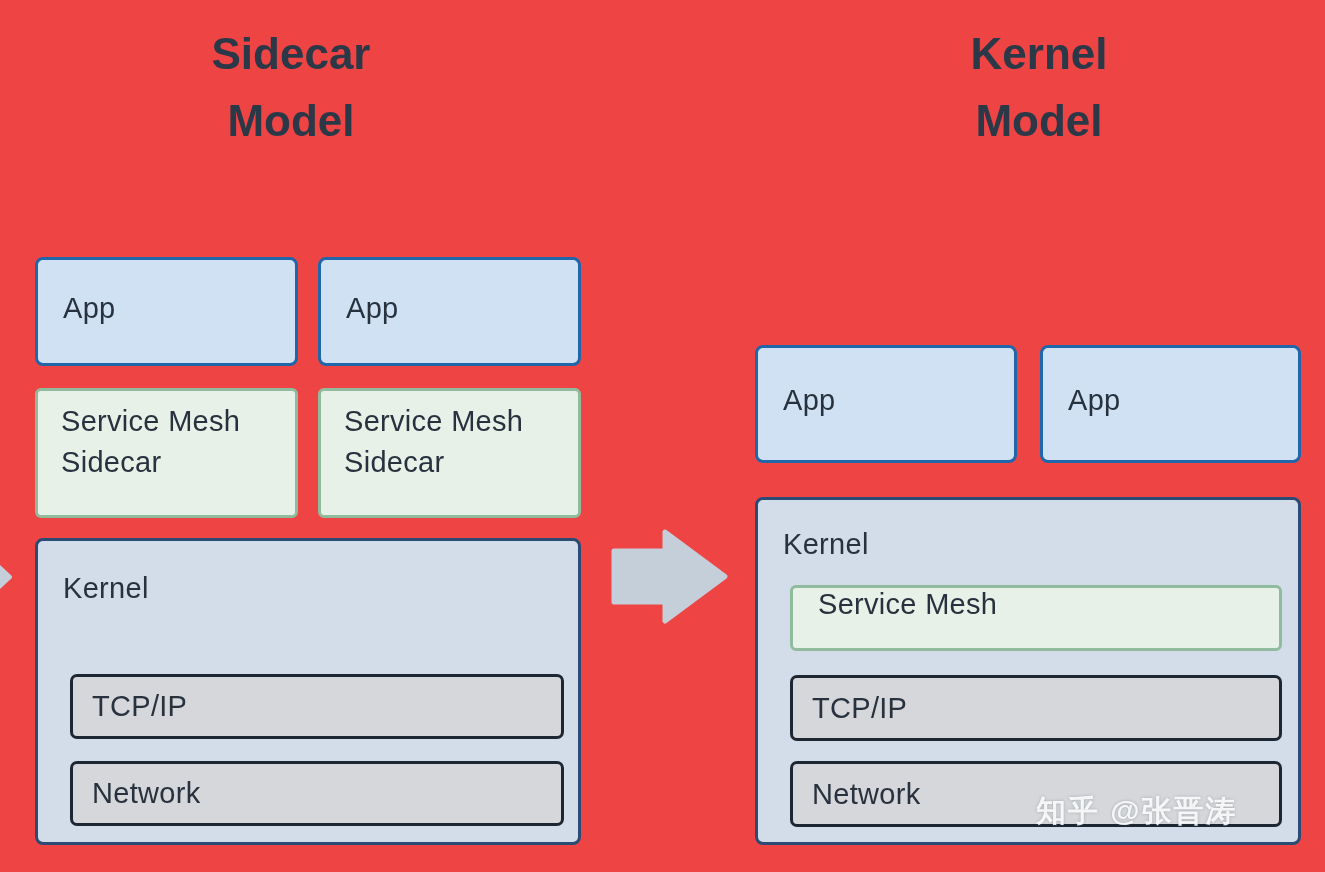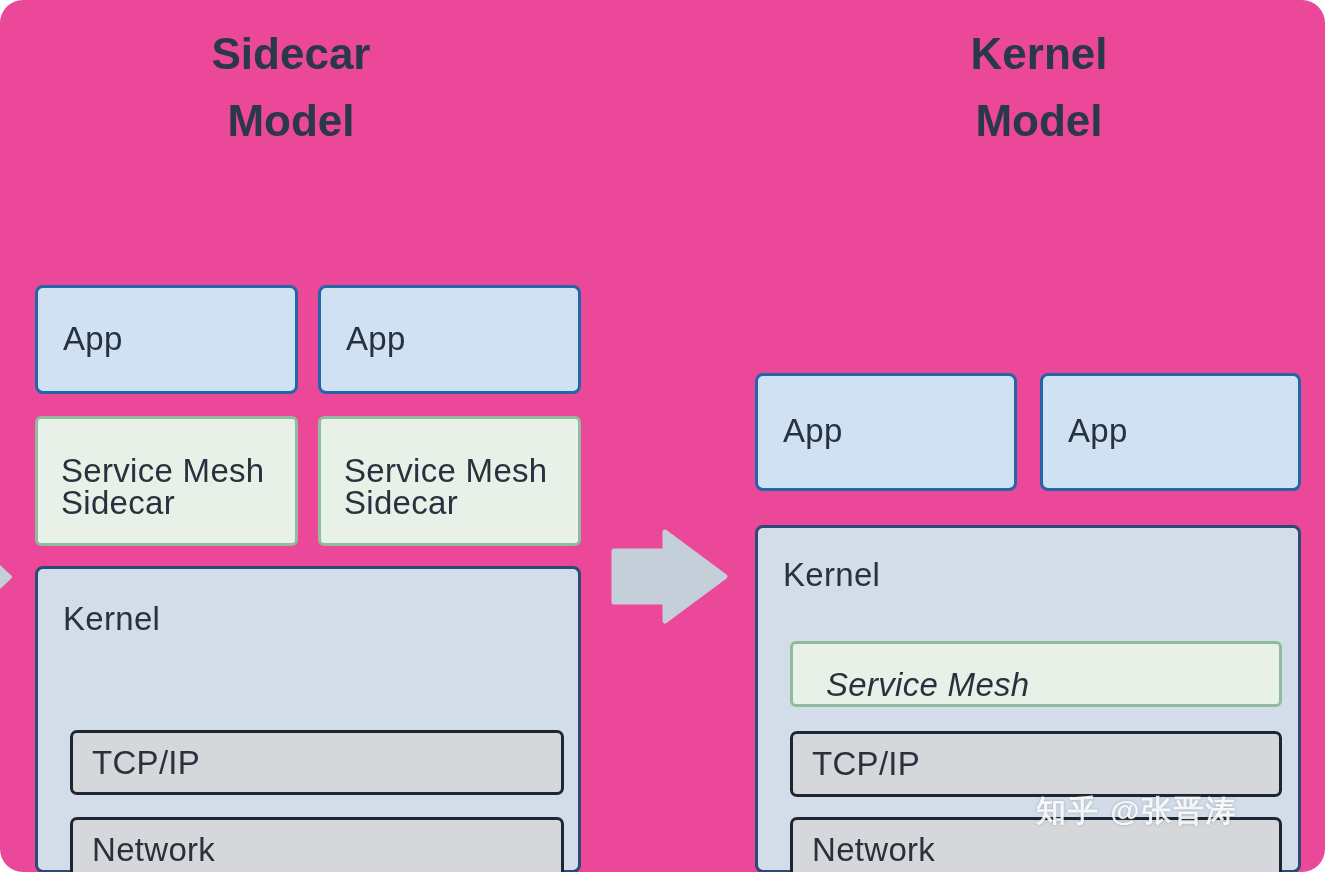--- a/index.html
+++ b/index.html
@@ -5,45 +5,43 @@
   html, body {
     margin: 0;
     padding: 0;
     background: #fdfdfd;
   }
   .canvas {
     position: relative;
     width: 1325px;
     height: 872px;
     overflow: hidden;
-    background: #ec4899;
+    background: #ef4444;
     font-family: "Liberation Sans", sans-serif;
     color: var(--label-text, #28323e);
-    border-radius: 23px;
   }
   .title {
     position: absolute;
     width: 340px;
     top: 20px;
     text-align: center;
     font-size: 44px;
     font-weight: 700;
     line-height: 67px;
     color: var(--title-text, #2b3847);
   }
   .title-left  { left: 121px; }
   .title-right { left: 869px; }
   .box {
     position: absolute;
     box-sizing: border-box;
     border-radius: 8px;
-    font-size: 33px;
+    font-size: 29px;
     font-weight: 500;
     letter-spacing: 0.3px;
-    margin-top: 28px;
   }
   .box .lbl {
     position: absolute;
     left: 25px;
     white-space: nowrap;
   }
   .blue {
     background: var(--app-fill, #cfe1f3);
     border: 3px solid var(--app-border, #2166a9);
   }
@@ -59,30 +57,29 @@
   .graybox {
     background: var(--gray-fill, #d5d7da);
     border: 3px solid var(--gray-border, #1d2733);
     border-radius: 7px;
     display: flex;
     align-items: center;
     padding-left: 19px;
   }
   .centerrow {
     display: flex;
-    align-items: flex-end;
-    padding-left: 33px;
-    font-style: italic;
+    align-items: flex-start;
+    padding-left: 25px;
   }
   .wrap2 {
     position: absolute;
     left: 23px;
-    top: 36px;
+    top: 10px;
     width: 220px;
-    line-height: 32px;
+    line-height: 41px;
     white-space: normal;
   }
   .arrow-svg {
     position: absolute;
     display: block;
   }
   .watermark {
     position: absolute;
     left: 1036px;
     top: 791px;

